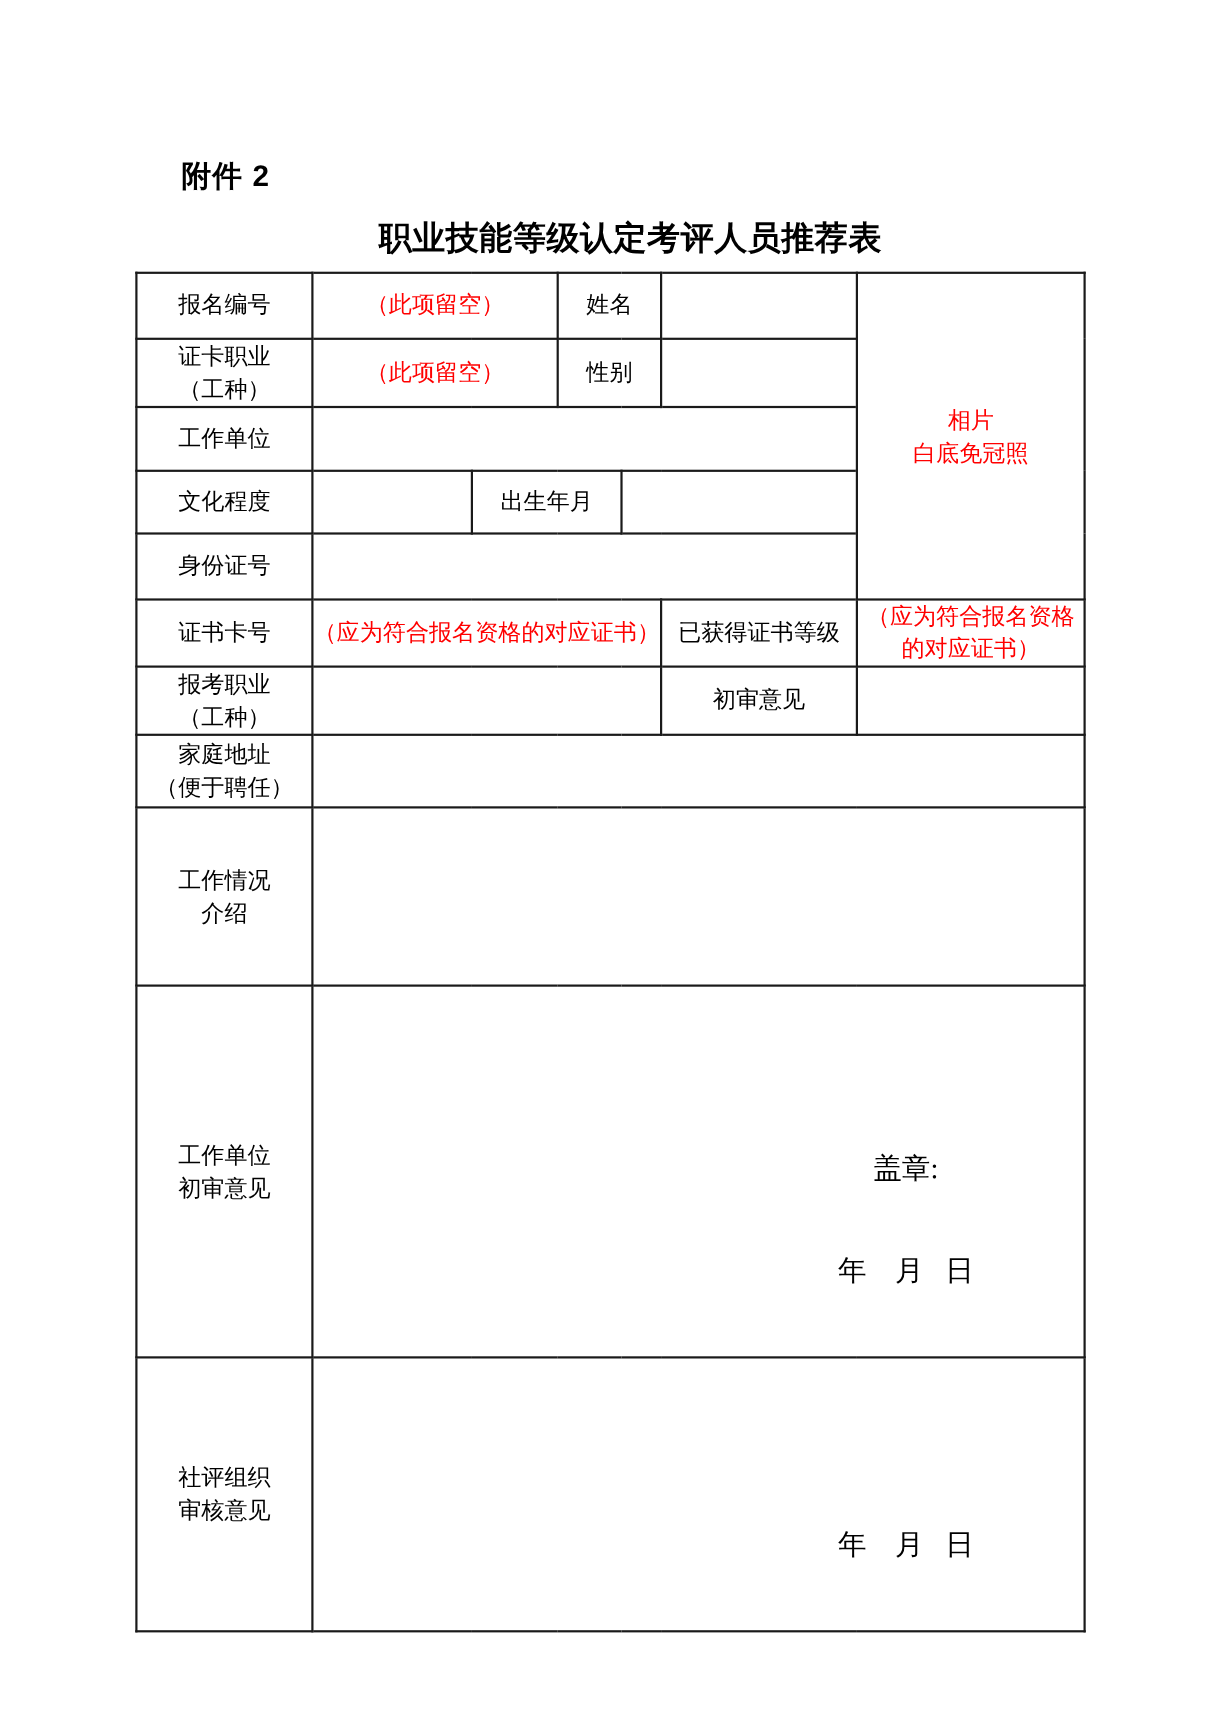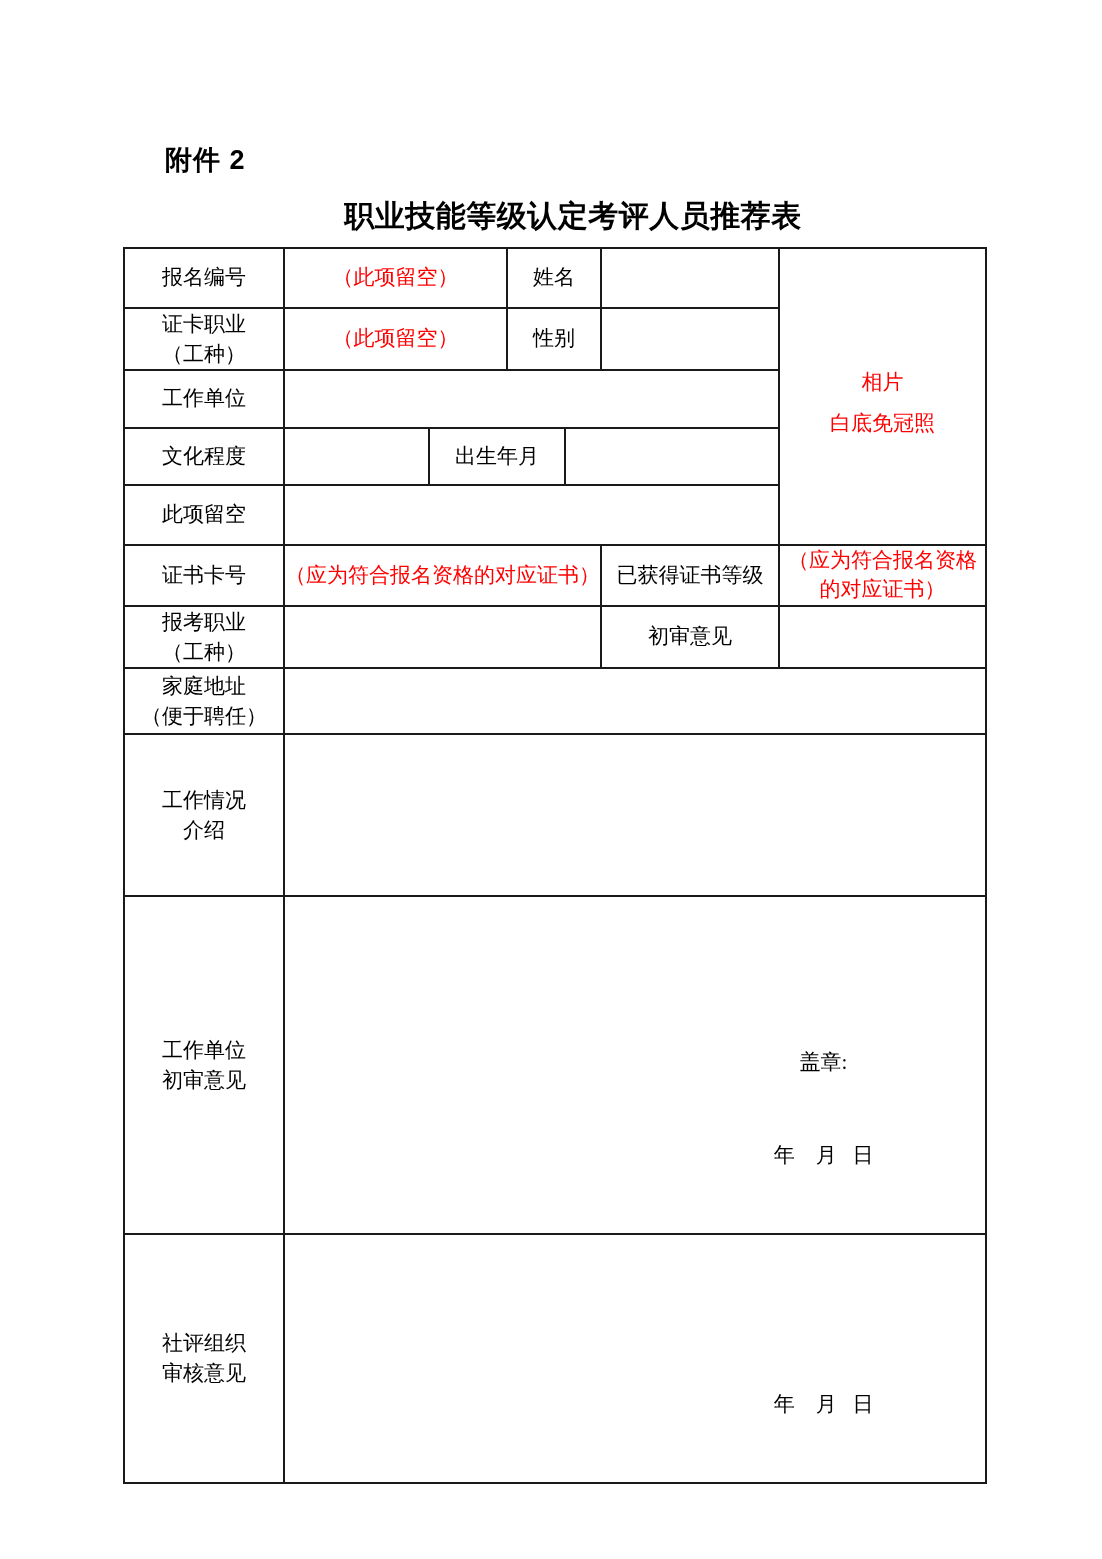--- a/index.html
+++ b/index.html
@@ -63,30 +63,30 @@
   .note-wrap {
     color: #ff0000;
     font-size: 20px;
     line-height: 30px;
     padding: 0 2px;
   }
   .photo-cell {
     color: #ff0000;
     font-size: 21px;
   }
-  .photo-cell div { line-height: 30px; margin-top: 11px; }
+  .photo-cell div { line-height: 30px; }
   .review-cell {
     vertical-align: top;
     text-align: left;
   }
   .review-inner {
     margin-left: 377px;
     line-height: 31px;
     white-space: pre;
-    font-size: 21px;
+    font-size: 26px;
   }
   .review-inner.employer { margin-top: 88px; }
   .review-inner.org { margin-top: 92px; }
   
   tr.r1  { height: 60px; padding-left: 32px; }
   tr.r2  { height: 60px; }
   tr.r3  { height: 58px; }
   tr.r4  { height: 57px; padding-left: 44px; }
   tr.r5  { height: 60px; }
   tr.r6  { height: 58px; }
@@ -143,21 +143,21 @@
     </tr>
 
     <tr class="r4">
       <td>文化程度</td>
       <td></td>
       <td colspan="2">出生年月</td>
       <td colspan="2"></td>
     </tr>
 
     <tr class="r5">
-      <td>此项留空</td>
+      <td>身份证号</td>
       <td colspan="5"></td>
     </tr>
 
     <tr class="r6">
       <td>证书卡号</td>
       <td colspan="4" class="note">（应为符合报名资格的对应证书）</td>
       <td>已获得证书等级</td>
       <td class="note-wrap">（应为符合报名资格的对应证书）</td>
     </tr>
 

